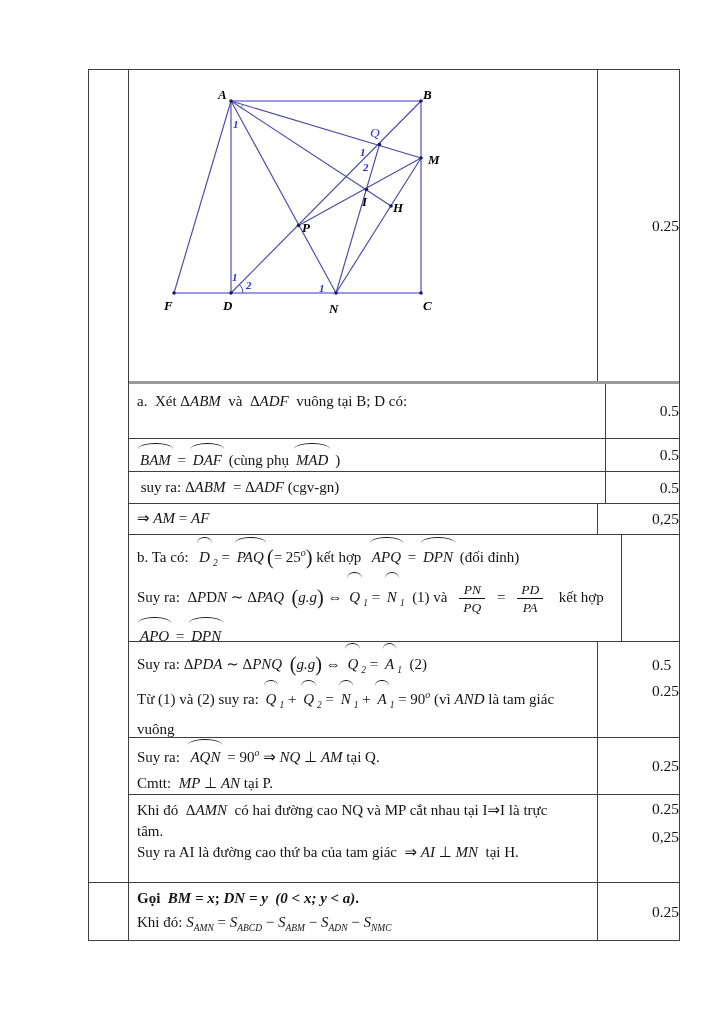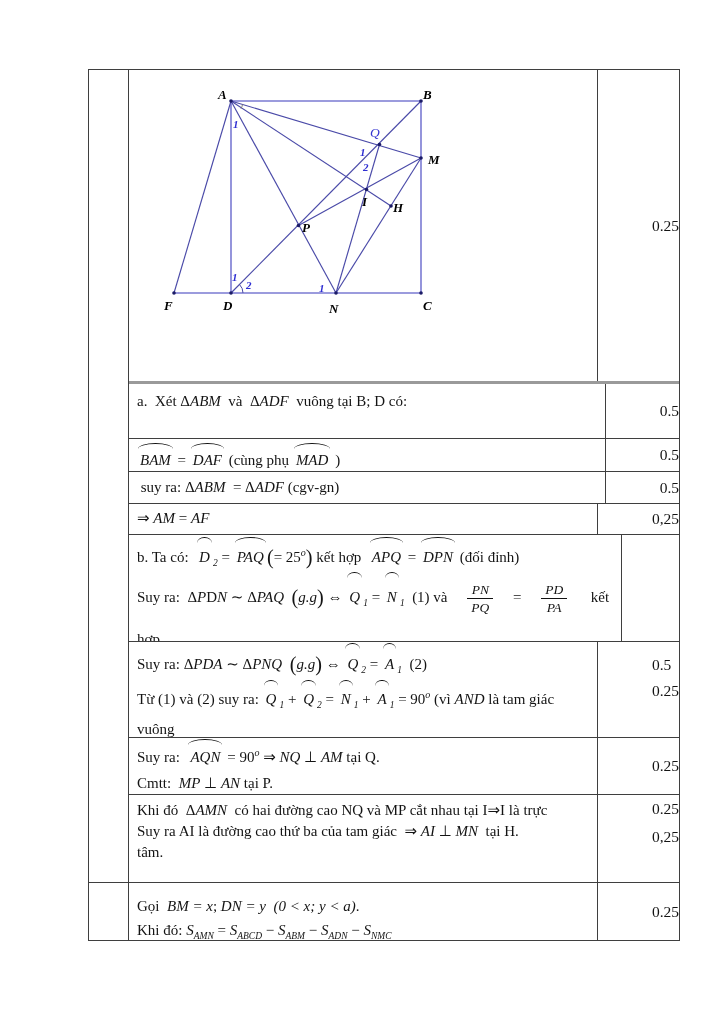--- a/index.html
+++ b/index.html
@@ -22,36 +22,36 @@
   .line{white-space:pre-wrap;font-size:15px;}
   
   .it{font-style:italic;}
   .hat{font-style:italic;position:relative;display:inline-block;padding:3px 3px 0 3px;}
   .hat::before{content:"";position:absolute;left:1px;right:1px;top:-1px;height:5px;
         border-top:1.4px solid #111;border-radius:50% 50% 0 0 / 100% 100% 0 0;}
   sub{font-size:9.5px;font-style:italic;line-height:0;}
   sup{font-size:10px;font-style:italic;line-height:0;}
   .big{font-size:135%;font-weight:400;vertical-align:-2px;font-style:normal;}
   .frac{display:inline-block;vertical-align:middle;text-align:center;font-style:italic;
-        font-size:13.5px;line-height:1.15;margin:0 16px;}
+        font-size:13.5px;line-height:1.15;margin:0 8px;}
   .frac .n{display:block;border-bottom:1.2px solid #111;padding:0 4px 1px 4px;}
   .frac .d{display:block;padding:1px 4px 0 4px;}
   
   .r0{height:311px;} .r0 .main{padding:0;}
   .r1{height:57px;} .r1 .line{line-height:21px;} .r1 .main{padding-top:7px;}
   .r2{height:33px;} .r2 .line{line-height:26px;} .r2 .main{padding-top:5px;}
   .r3{height:32px;} .r3 .line{line-height:30px;}
   .r4{height:31px;} .r4 .line{line-height:28px;}
   .r5{height:107px;} .r5 .l0{line-height:32px;margin-top:3px;} .r5 .l1{line-height:42px;} .r5 .l2{line-height:30px;}
   .r6{height:96px;} .r6 .l0{line-height:34px;margin-top:2px;} .r6 .l1{line-height:30px;} .r6 .l2{line-height:28px;}
   .r6 .score{padding-top:13px;} .r6 .score span{margin-bottom:7px;}
   .r7{height:57px;} .r7 .l0{line-height:28px;margin-top:2px;} .r7 .l1{line-height:24px;}
   .r8{height:88px;} .r8 .line{line-height:21px;} .r8 .main{padding-top:5px;}
   .r8 .score{padding-top:4px;} .r8 .score span{margin-bottom:9px;}
-  .r9{height:58px;} .r9 .l0{line-height:22px;margin-top:12px;} .r9 .l1{line-height:27px;}
+  .r9{height:58px;} .r9 .l0{line-height:22px;margin-top:4px;font-weight:bold;} .r9 .l1{line-height:27px;}
   
   #figsvg{display:block;}
   #figsvg text{font-family:"Liberation Serif", serif;}
   .ptlab{font-weight:bold;font-style:italic;font-size:13px;fill:#000000;}
   .bluelab{font-style:italic;font-size:13.5px;fill:#3434d0;}
   .numlab{font-weight:bold;font-style:italic;font-size:11px;fill:#2f2fd3;}
 </style>
 </head>
 <body>
 
@@ -167,22 +167,22 @@
             <div class="line l0"><span>Suy ra:  </span><span class="hat">AQN</span><span> = 90</span><sup>o</sup><span> ⇒ </span><span class="it">NQ</span><span> ⊥ </span><span class="it">AM</span><span> tại Q.</span></div>
             <div class="line l1"><span>Cmtt:  </span><span class="it">MP</span><span> ⊥ </span><span class="it">AN</span><span> tại P.</span></div>
           </div>
         <div class="score">
             <span>0.25</span>
           </div>
       </div>
       <div class="row r8">
         <div class="main">
             <div class="line l0"><span>Khi đó  Δ</span><span class="it">AMN</span><span>  có hai đường cao NQ và MP cắt nhau tại I</span><span>⇒</span><span>I là trực</span></div>
+            <div class="line l1"><span>tâm.</span></div>
             <div class="line l2"><span>Suy ra AI là đường cao thứ ba của tam giác  ⇒ </span><span class="it">AI</span><span> ⊥ </span><span class="it">MN</span><span>  tại H.</span></div>
-            <div class="line l1"><span>tâm.</span></div>
           </div>
         <div class="score top">
             <span>0.25</span>
             <span>0,25</span>
           </div>
       </div>
       <div class="row r9">
         <div class="main">
             <div class="line l0"><span>Gọi  </span><span class="it">BM = x</span><span>; </span><span class="it">DN = y</span><span>  </span><span class="it">(0 &lt; x; y &lt; a)</span><span>.</span></div>
             <div class="line l1"><span>Khi đó: </span><span><span class="it">S</span><sub>AMN</sub></span><span> = </span><span><span class="it">S</span><sub>ABCD</sub></span><span> − </span><span><span class="it">S</span><sub>ABM</sub></span><span> − </span><span><span class="it">S</span><sub>ADN</sub></span><span> − </span><span><span class="it">S</span><sub>NMC</sub></span></div>

